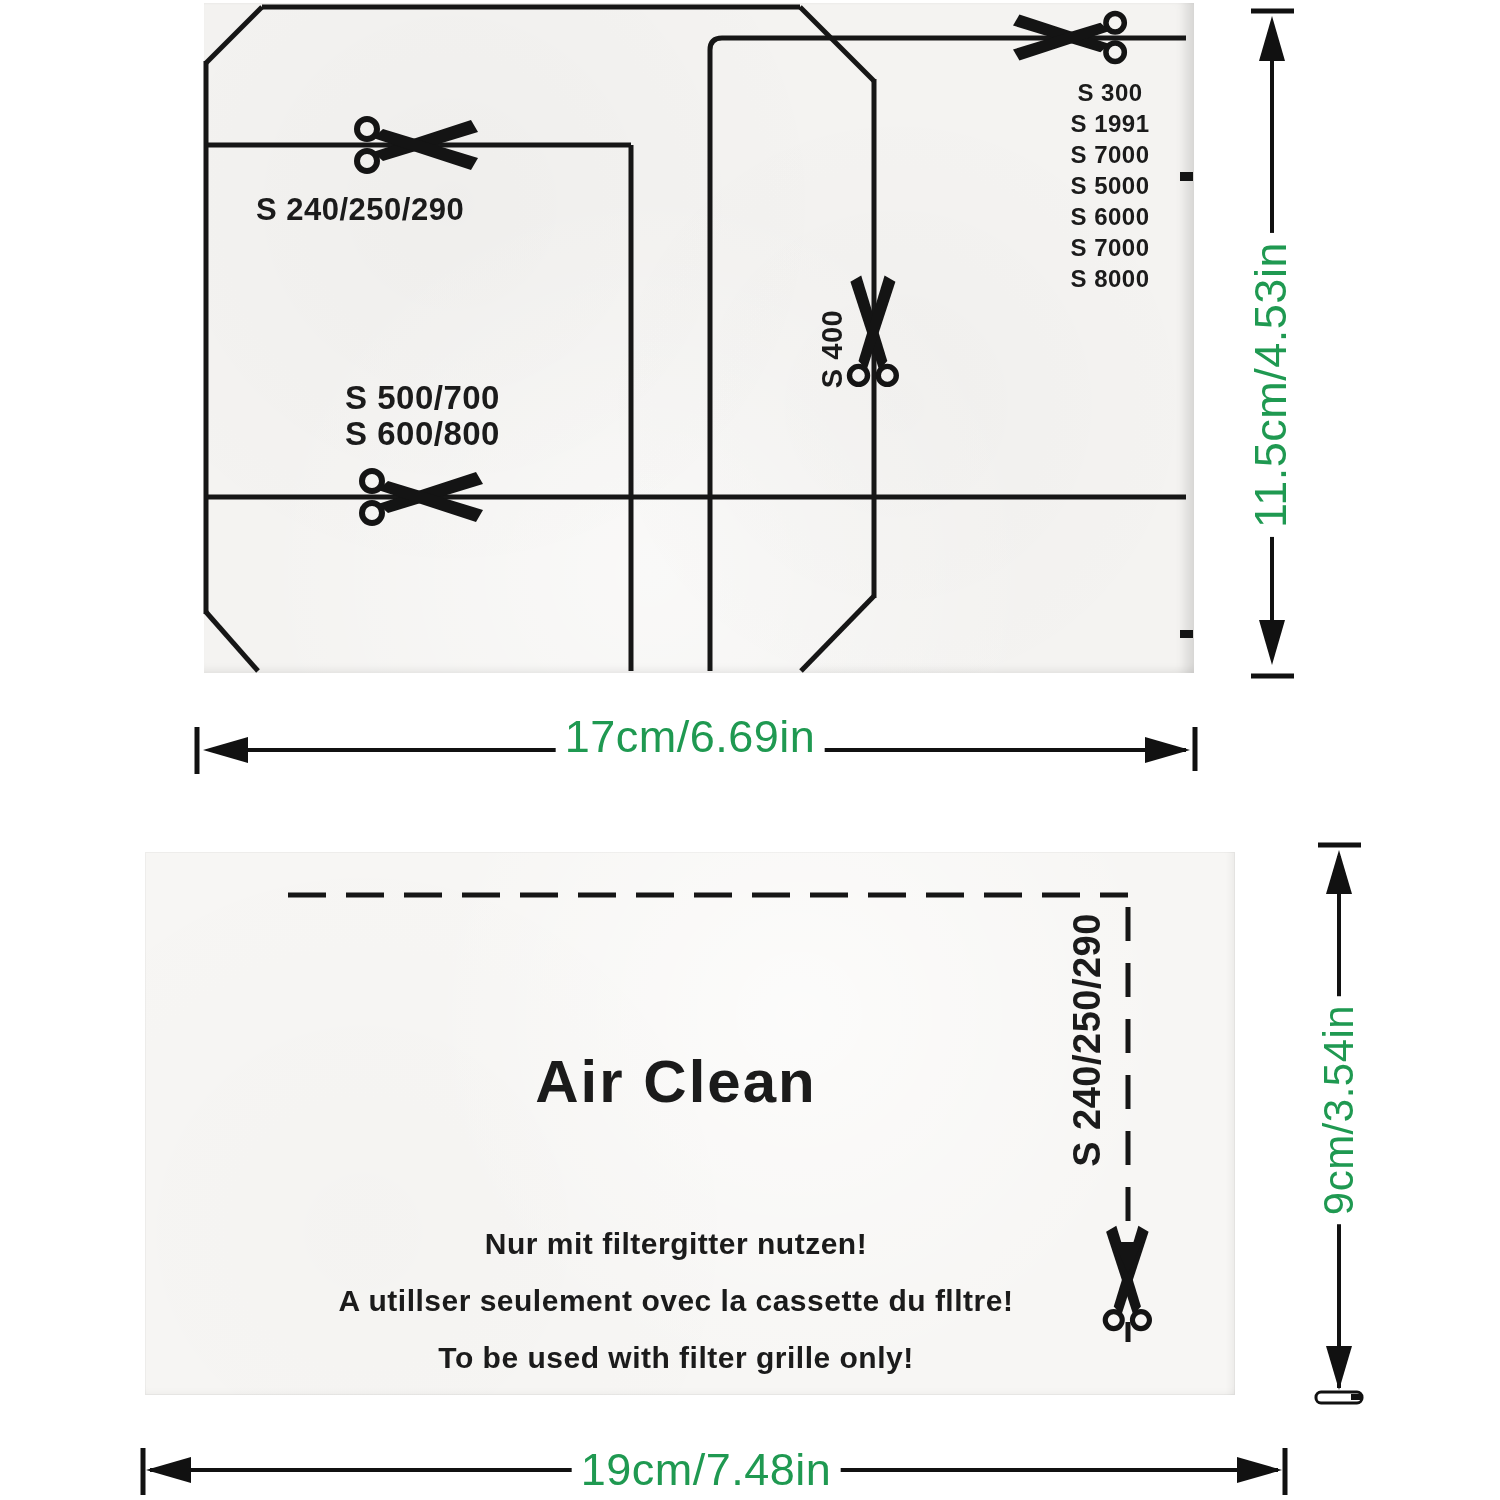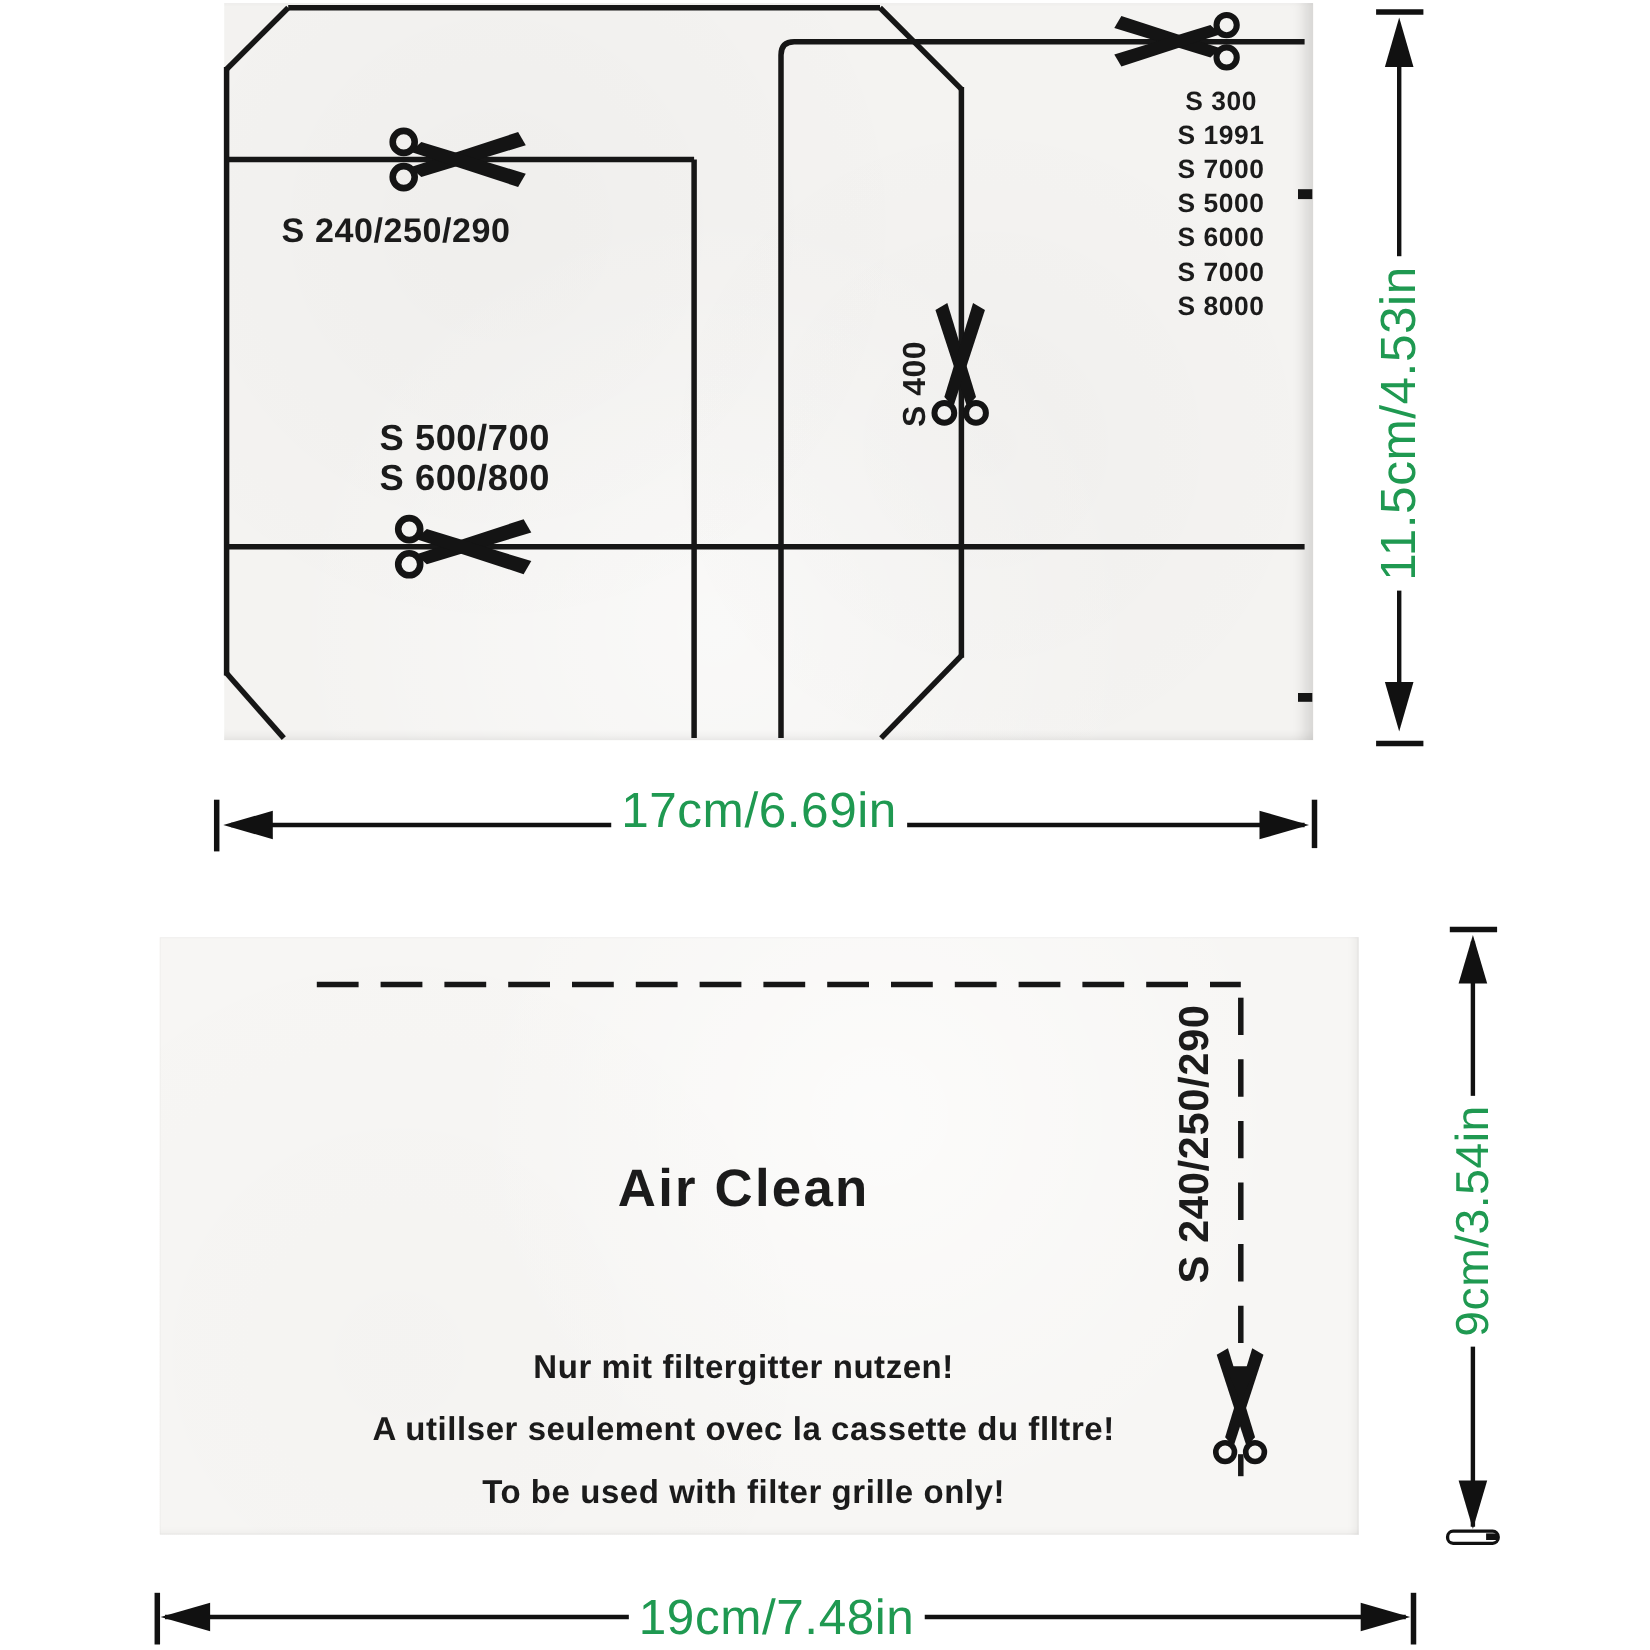--- a/index.html
+++ b/index.html
@@ -129,21 +129,21 @@
   <div class="lbl ink model-list" style="left:1014px;top:77px;width:112px;font-size:24px;margin-left:40px;">
     <div>S 300</div>
     <div>S 1991</div>
     <div>S 7000</div>
     <div>S 5000</div>
     <div>S 6000</div>
     <div>S 7000</div>
     <div>S 8000</div>
   </div>
 
-  <div class="lbl ink center" style="left:676px;top:1081px;font-size:48px;letter-spacing:2px;">Air Clean</div>
+  <div class="lbl ink center" style="left:676px;top:1081px;font-size:60px;letter-spacing:2px;">Air Clean</div>
 
   <div class="lbl ink notice center" style="left:676px;top:1300px;font-size:30px;width:1010px;">
     <div>Nur mit filtergitter nutzen!</div>
     <div>A utillser seulement ovec la cassette du flltre!</div>
     <div>To be used with filter grille only!</div>
   </div>
 
   <div class="lbl vrot ink" style="left:1087px;top:1040px;font-size:38px;">S 240/250/290</div>
 
   <div class="lbl dim center" style="left:690px;top:737px;font-size:45px;">17cm/6.69in</div>

